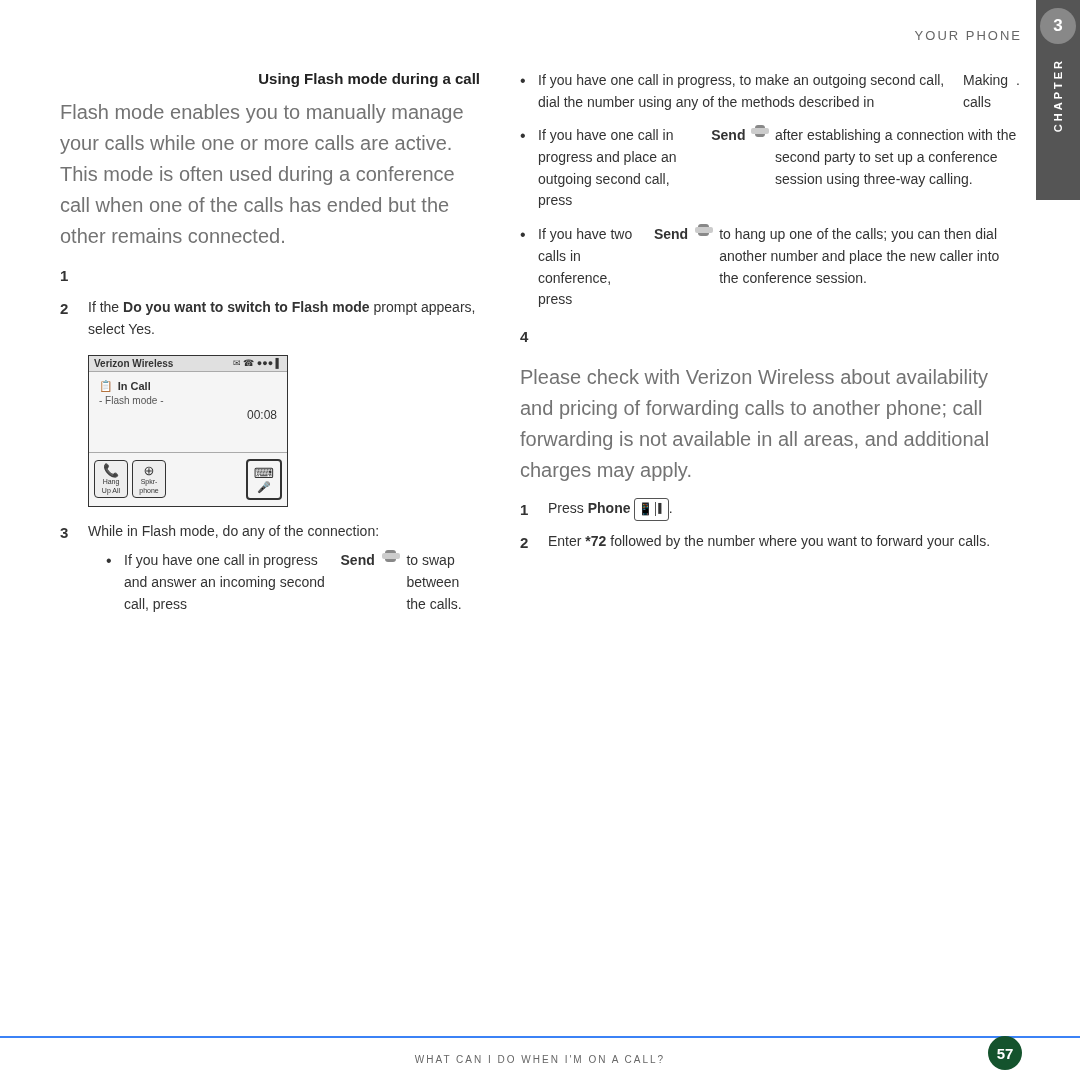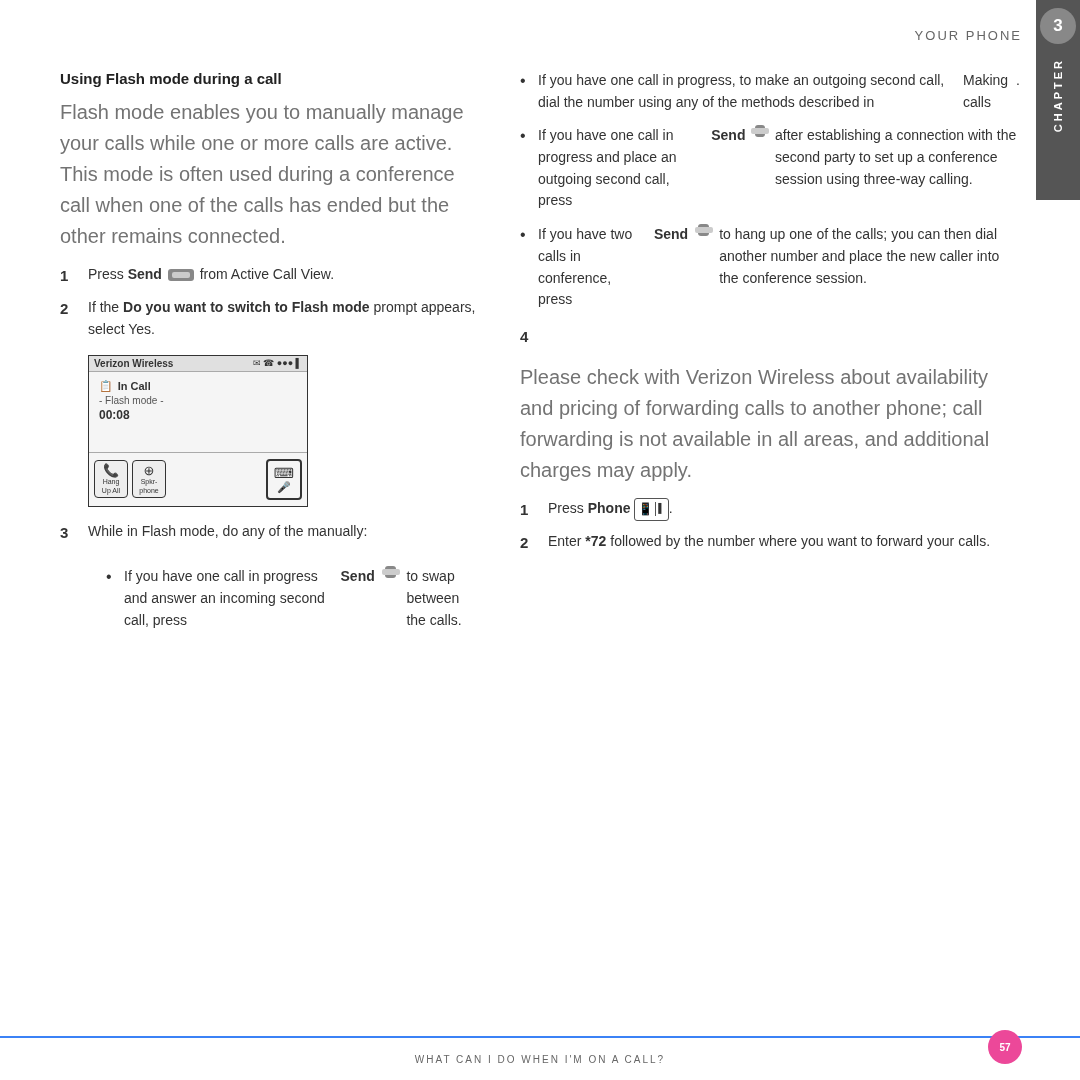--- a/index.html
+++ b/index.html
@@ -82,20 +82,21 @@
 
     .right-col {
       flex: 1;
     }
 
     h2 {
       font-size: 15px;
       font-weight: bold;
       margin-bottom: 10px;
       color: #222;
+      text-align: right;
     }
 
     p {
       font-size: 20px;
       line-height: 1.55;
       color: #737373;
       margin-bottom: 12px;
     }
 
     .numbered-list {
@@ -136,21 +137,21 @@
     .bullet-list > li::before {
       content: "•";
       font-size: 16px;
       min-width: 10px;
       margin-top: -1px;
     }
 
     
     .phone-screen {
       border: 1.5px solid #333;
-      width: 220px;
+      width: 200px;
       margin: 14px 0 14px 28px;
       font-size: 11px;
       background: #f5f5f5;
     }
 
     .phone-status-bar {
       background: #e0e0e0;
       display: flex;
       justify-content: space-between;
       padding: 2px 5px;
@@ -178,22 +179,22 @@
     }
 
     .phone-mode {
       font-size: 10px;
       color: #555;
       margin-bottom: 2px;
     }
 
     .phone-time {
       font-size: 12px;
-      font-weight: bold;
-      text-align: left;
+      font-weight: normal;
+      text-align: right;
     }
 
     .phone-buttons-row {
       display: flex;
       border-top: 1px solid #aaa;
       padding: 6px 5px;
       gap: 4px;
       align-items: center;
     }
 
@@ -318,30 +319,30 @@
       letter-spacing: 2px;
       text-transform: uppercase;
       color: #666;
       flex: 1;
       text-align: center;
     }
 
     .bottom-page {
       position: absolute;
       right: 58px;
-      bottom: 16px;
-      background: #ec4899;
+      bottom: 10px;
+      background: #14532d;
       color: white;
       width: 34px;
       height: 34px;
       border-radius: 50%;
       display: flex;
       align-items: center;
       justify-content: center;
-      font-size: 10px;
+      font-size: 15px;
       font-weight: bold;
     }
 
     
     .status-icons {
       font-size: 9px;
       display: flex;
       gap: 2px;
       align-items: center;
     }
@@ -365,24 +366,20 @@
 
 <div class="content">
 
   <div class="left-col">
     <h2>Using Flash mode during a call</h2>
     <p>Flash mode enables you to manually manage your calls while one or more calls are active. This mode is often used during a conference call when one of the calls has ended but the other remains connected.</p>
 
     <ol class="numbered-list">
       <li>
         <span class="num">1</span>
-        <span>Press <strong>Send</strong>
-          <span class="send-icon"></span>
-          from Active Call View.
-        </span>
       </li>
       <li>
         <span class="num">2</span>
         <span>If the <strong>Do you want to switch to Flash mode</strong> prompt appears, select Yes.</span>
       </li>
     </ol>
 
     <div class="phone-screen">
       <div class="phone-status-bar">
         <span class="phone-carrier">Verizon Wireless</span>
@@ -409,22 +406,22 @@
           <div class="phone-keypad">⌨</div>
           <div class="phone-mic">🎤</div>
         </div>
       </div>
     </div>
 
     <ol class="numbered-list" start="3">
       <li>
         <span class="num">3</span>
         <div>
-          <span>While in Flash mode, do any of the manually:</span>
-          <ul class="bullet-list sub-bullet" style="margin-top:24px;">
+          <span>While in Flash mode, do any of the connection:</span>
+          <ul class="bullet-list sub-bullet" style="margin-top:8px;">
             <li>
               If you have one call in progress and answer an incoming second call, press <strong>Send</strong>
               <span class="send-icon"></span>
               to swap between the calls.
             </li>
           </ul>
         </div>
       </li>
     </ol>
   </div>

